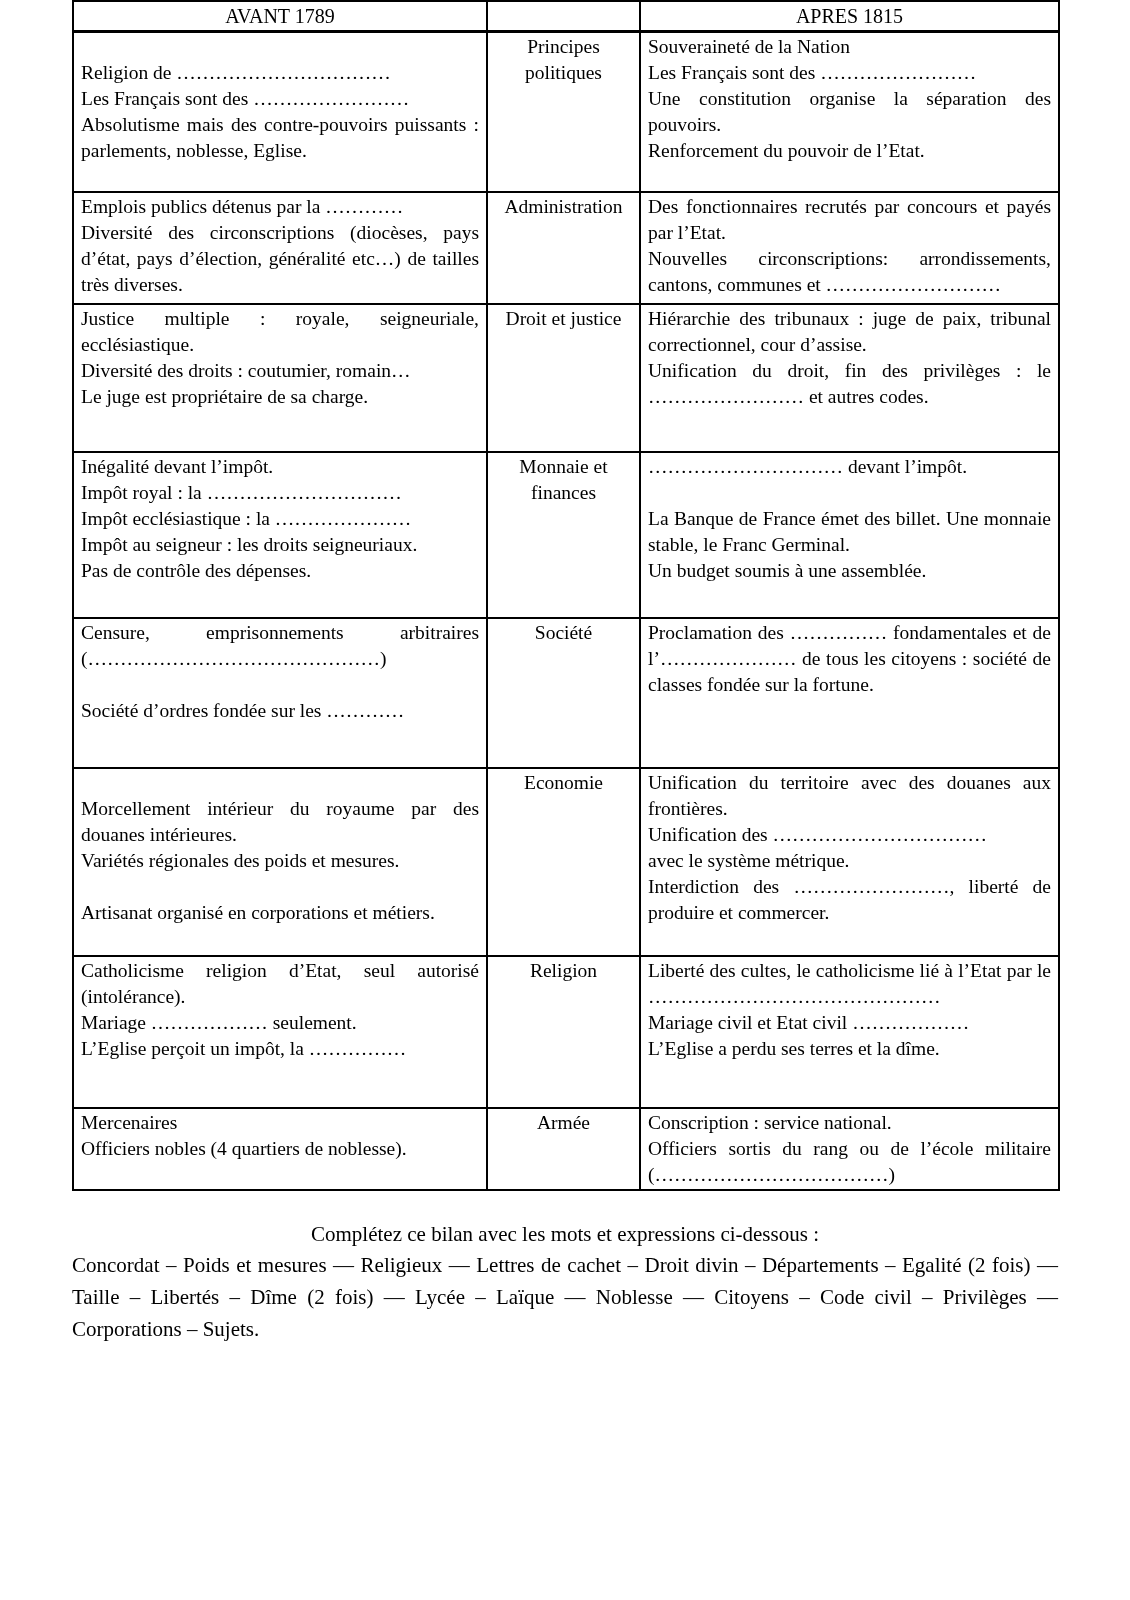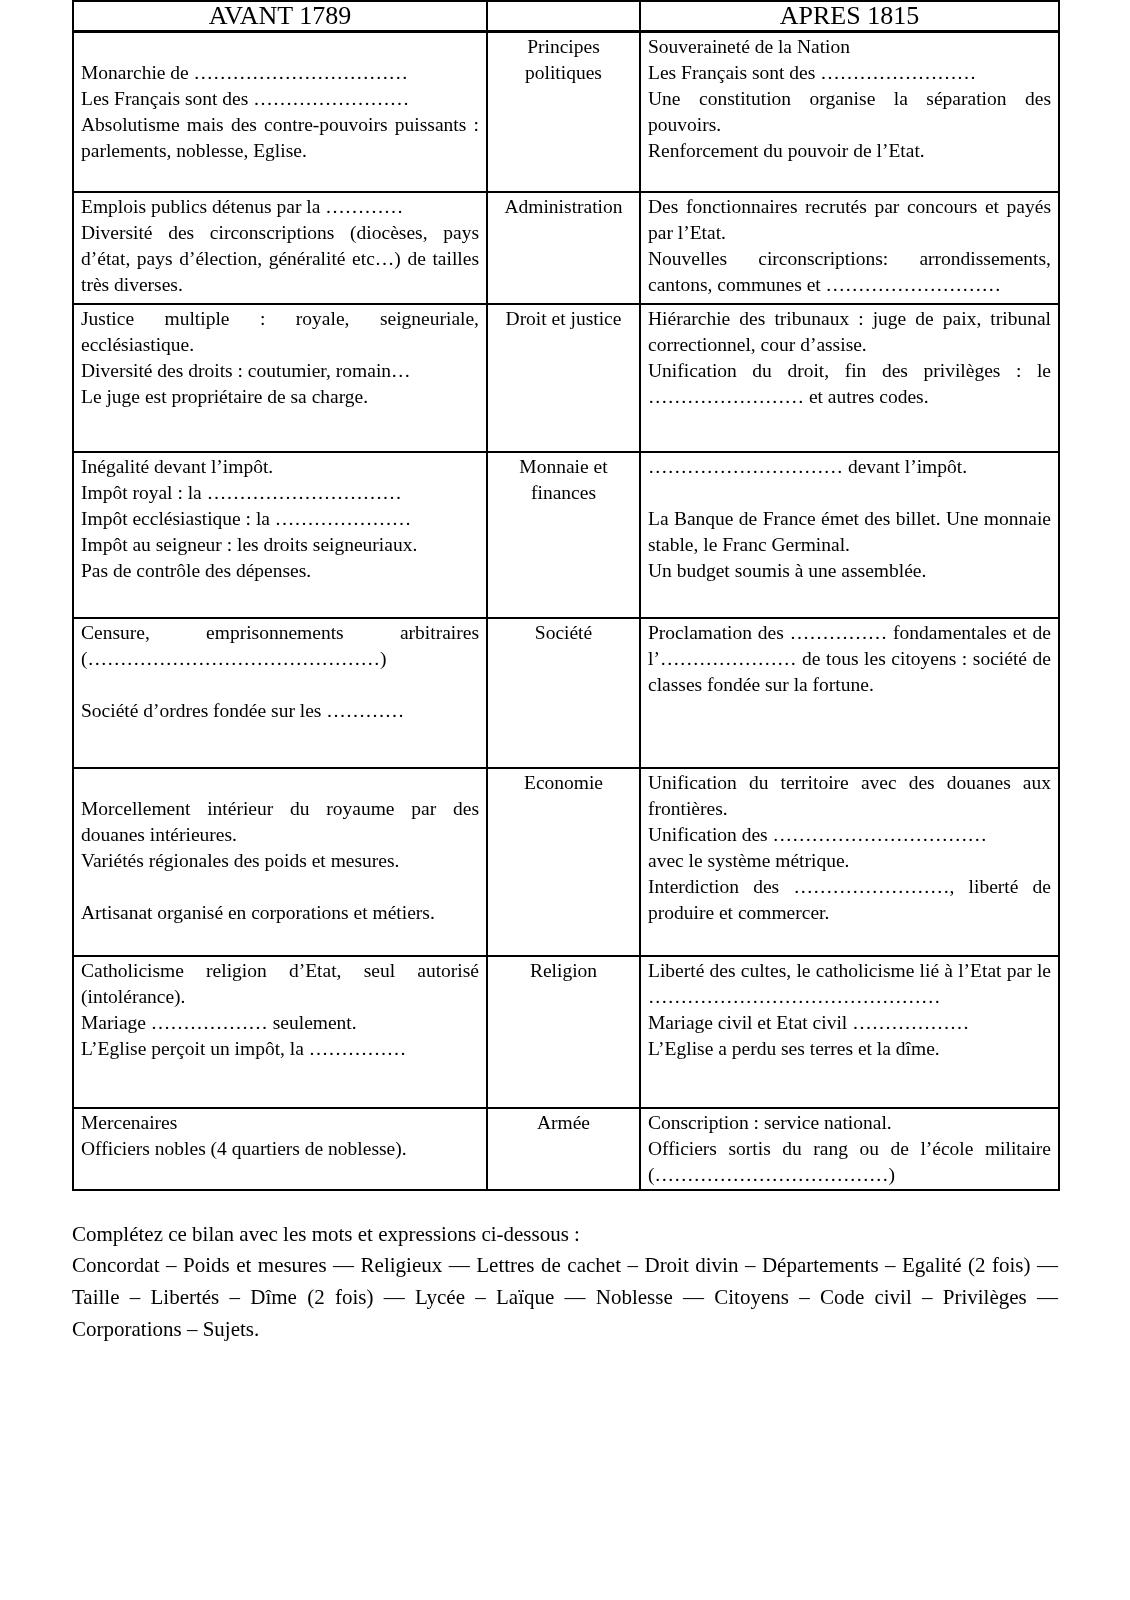--- a/index.html
+++ b/index.html
@@ -39,21 +39,21 @@
     border: 2px solid #000;
     vertical-align: top;
     padding: 1px 7px;
     font-size: 19.5px;
     line-height: 26px;
     box-sizing: border-box;
   }
   table.bilan thead th {
     font-weight: normal;
     text-align: center;
-    font-size: 26px;
+    font-size: 20px;
     height: 30px;
     padding: 1px 4px;
     border-bottom-width: 3px;
   }
   td.cell-mid {
     text-align: center;
     vertical-align: middle;
     padding: 1px 4px;
   }
   td p {
@@ -65,21 +65,21 @@
   
   tbody tr:nth-child(1) td { height: 160px; }
   tbody tr:nth-child(2) td { height: 112px; }
   tbody tr:nth-child(3) td { height: 148px; }
   tbody tr:nth-child(4) td { height: 166px; }
   tbody tr:nth-child(5) td { height: 150px; border-radius: 16px; }
   tbody tr:nth-child(6) td { height: 188px; }
   tbody tr:nth-child(7) td { height: 152px; }
   tbody tr:nth-child(8) td { height: 74px;  }
   .instruction {
-    text-align: left;
+    text-align: center;
     font-size: 21px;
     line-height: 30px;
     margin: 28px 0 0 0;
   }
   .wordbank {
     text-align: justify;
     font-size: 21px;
     line-height: 32px;
     margin: 0;
   }
@@ -100,21 +100,21 @@
       <tr>
         <th>AVANT 1789</th>
         <th></th>
         <th>APRES 1815</th>
       </tr>
     </thead>
     <tbody>
       <tr>
         <td class="cell-left">
             <p class="blank">&nbsp;</p>
-            <p>Monarchie de ……………………………</p>
+            <p>Religion de ……………………………</p>
             <p>Les Français sont des ……………………</p>
             <p>Absolutisme mais des contre-pouvoirs puissants : parlements, noblesse, Eglise.</p>
           </td>
         <td class="cell-mid">
             <p>Principes politiques</p>
           </td>
         <td class="cell-right">
             <p>Souveraineté de la Nation</p>
             <p>Les Français sont des ……………………</p>
             <p>Une constitution organise la séparation des pouvoirs.</p>

